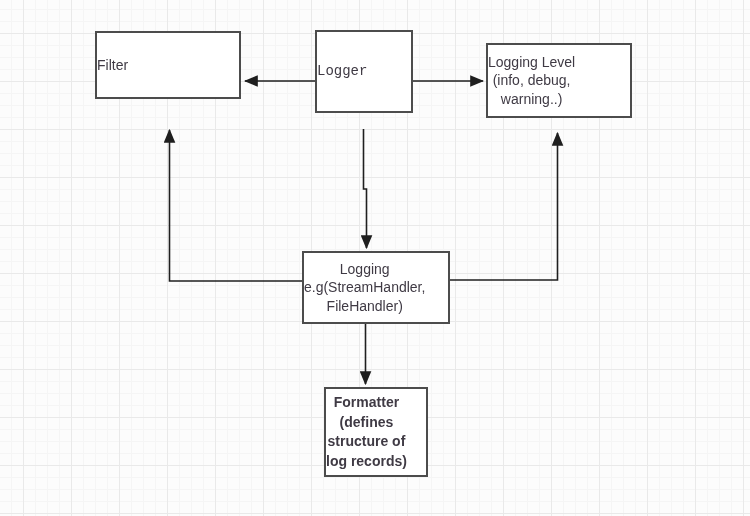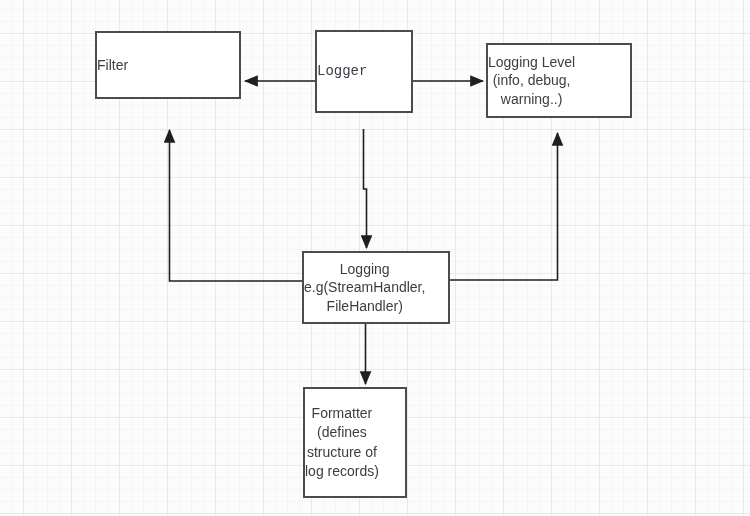--- a/index.html
+++ b/index.html
@@ -38,21 +38,21 @@
     text-align: center;
     white-space: pre-line;
     display: flex;
     align-items: center;
     justify-content: flex-start;
   }
   .node-filter    { left:  95px; top:  31px; width: 146px; height:  68px; }
   .node-logger    { left: 315px; top:  30px; width:  98px; height:  83px; font-family: Liberation Mono, monospace; }
   .node-level     { left: 486px; top:  43px; width: 146px; height:  75px; }
   .node-handler   { left: 302px; top: 251px; width: 148px; height:  73px; }
-  .node-formatter { left: 303px; top: 387px; width: 104px; height:  111px; line-height: 19.5px; }
+  .node-formatter { left: 324px; top: 387px; width: 104px; height:  90px; line-height: 19.5px; font-weight: bold; }
 </style>
 </head>
 <body>
 
 <div class="canvas">
 
   <svg class="edges-layer" width="750" height="516" viewBox="0 0 750 516" xmlns="http://www.w3.org/2000/svg">
     <defs>
       <marker id="arrow" markerUnits="userSpaceOnUse" markerWidth="14" markerHeight="12" viewBox="0 0 12 10" refX="11" refY="5" orient="auto">
         <path d="M0,0 L12,5 L0,10 Z" fill="#1f1f1f"></path>

